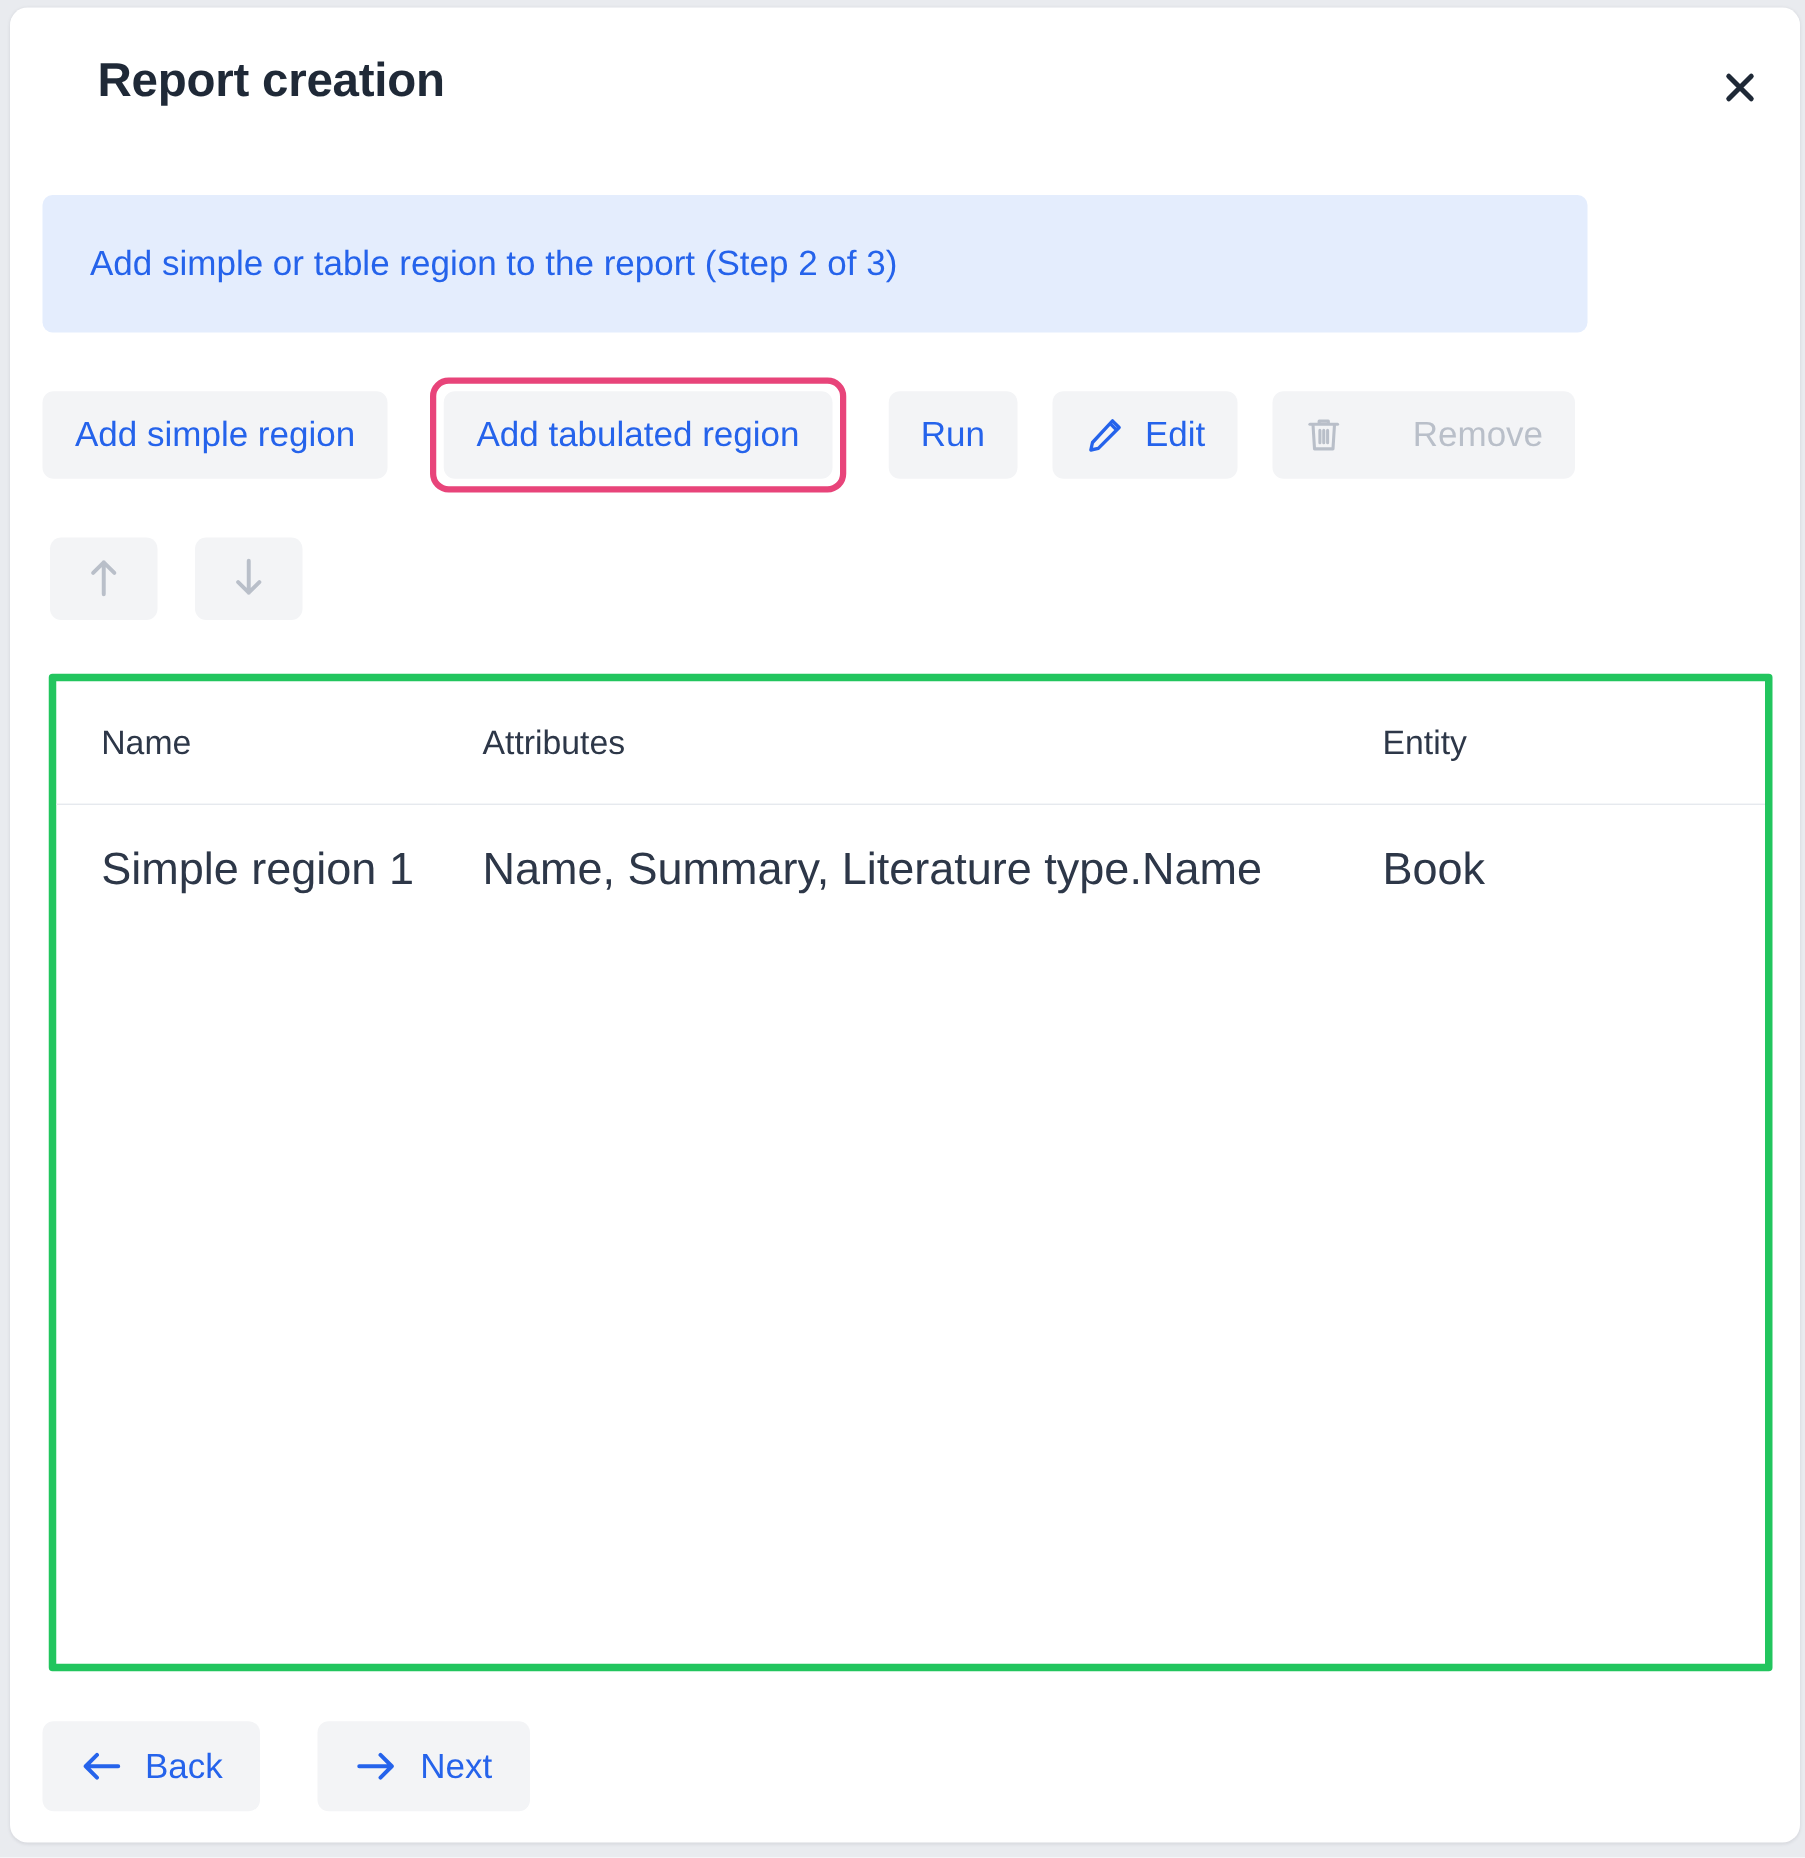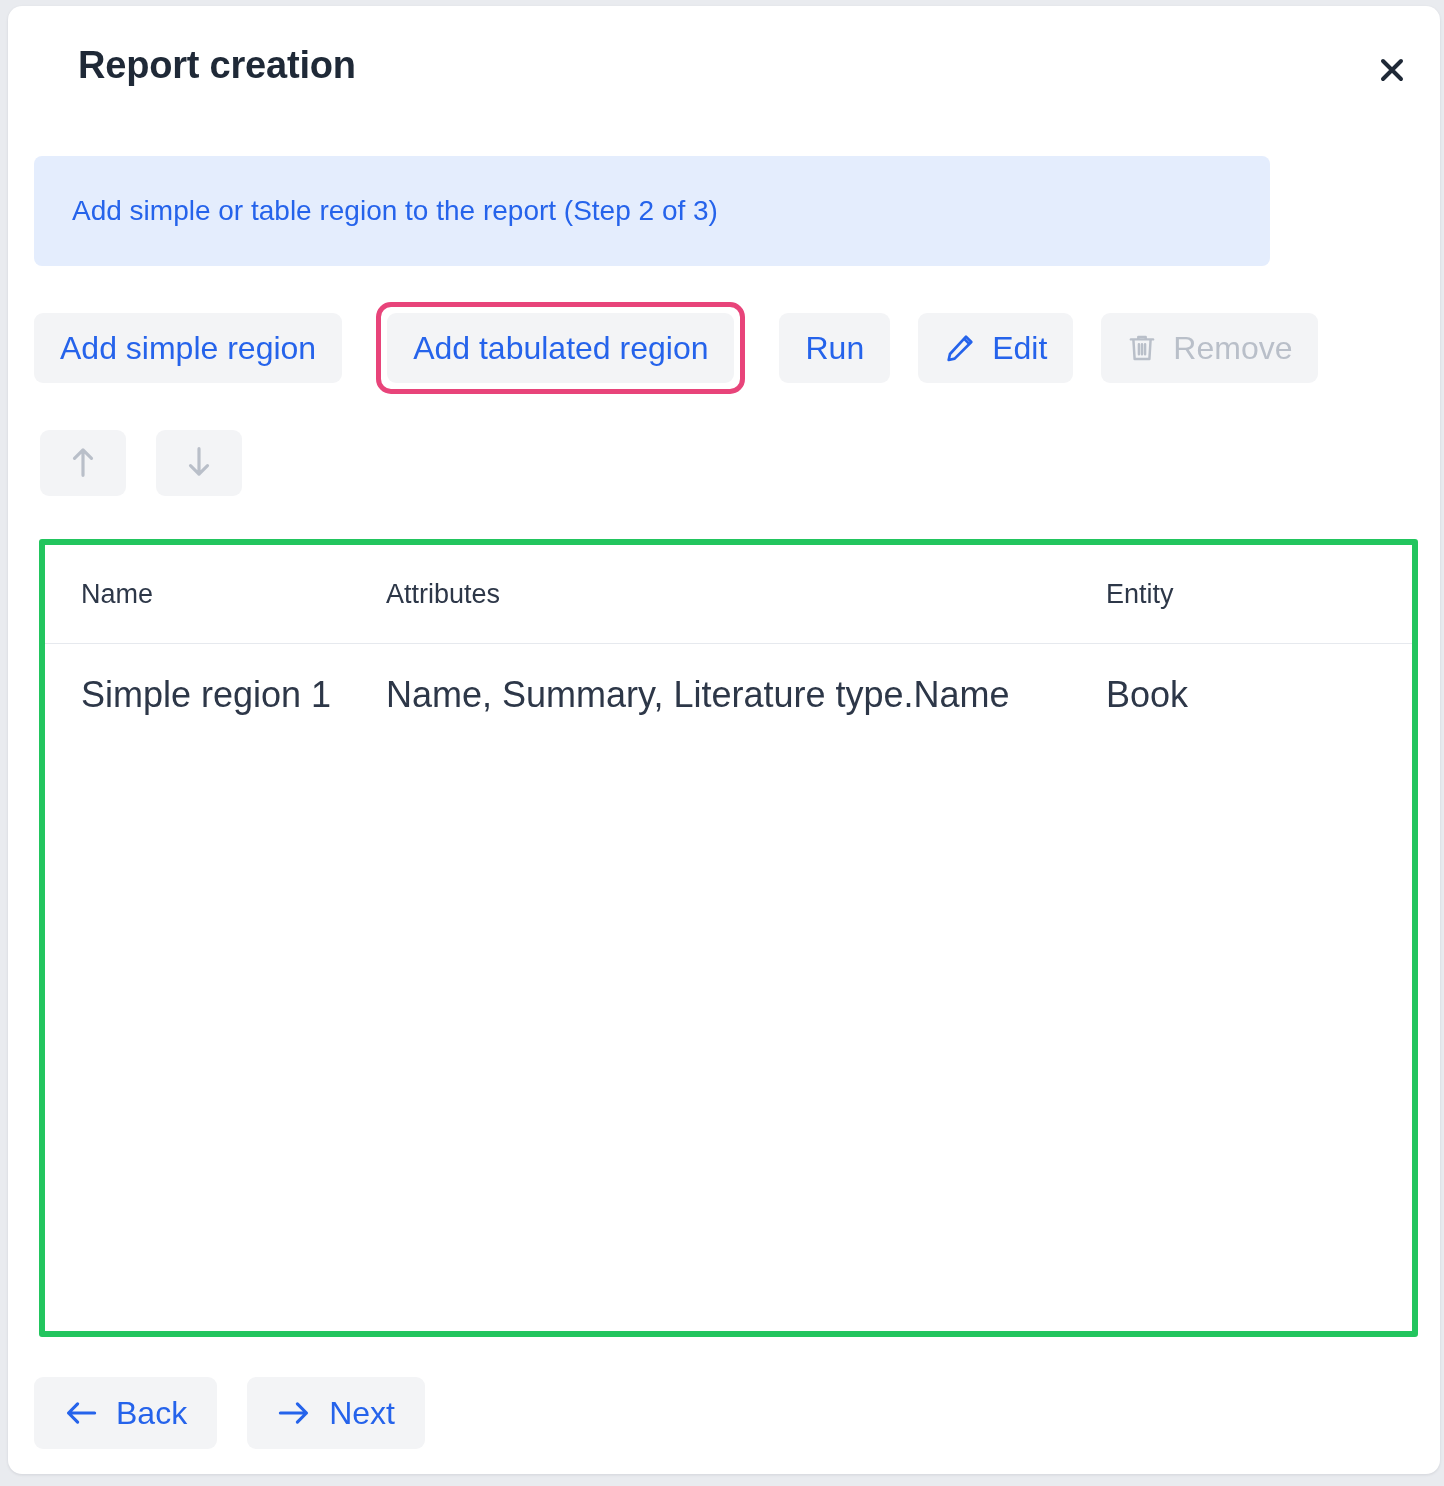--- a/index.html
+++ b/index.html
@@ -85,32 +85,33 @@
     top: 296px;
     display: flex;
     align-items: center;
   }
   .btn {
     height: 70px;
     background: #f3f4f6;
     border: none;
     border-radius: 9px;
     font-family: "Liberation Sans", sans-serif;
-    font-size: 32px;
+    font-size: 28px;
     color: #2563eb;
     display: inline-flex;
     align-items: center;
     justify-content: center;
     cursor: pointer;
     padding: 0 26px;
     white-space: nowrap;
   }
   .btn.disabled {
     color: #b9bfc9;
     cursor: default;
+    gap: 40px;
   }
   .btn .btn-icon {
     display: inline-flex;
     align-items: center;
     margin-right: 16px;
   }
   .btn-spacer { width: 28px; }
   .btn-spacer-wide { width: 34px; }
 
   
@@ -178,21 +179,21 @@
   .col-name { width: 305px; }
   .col-attributes { width: 720px; }
   .col-entity { width: auto; }
 
   
   .footer-row {
     position: absolute;
     left: 26px;
     top: 1371px;
     display: flex;
-    gap: 30px;
+    gap: 46px;
   }
   .footer-row .btn { height: 72px; padding: 0 30px; }
   .arrow-glyph {
     display: inline-flex;
     align-items: center;
     margin-right: 18px;
   }
 </style>
 </head>
 <body>

